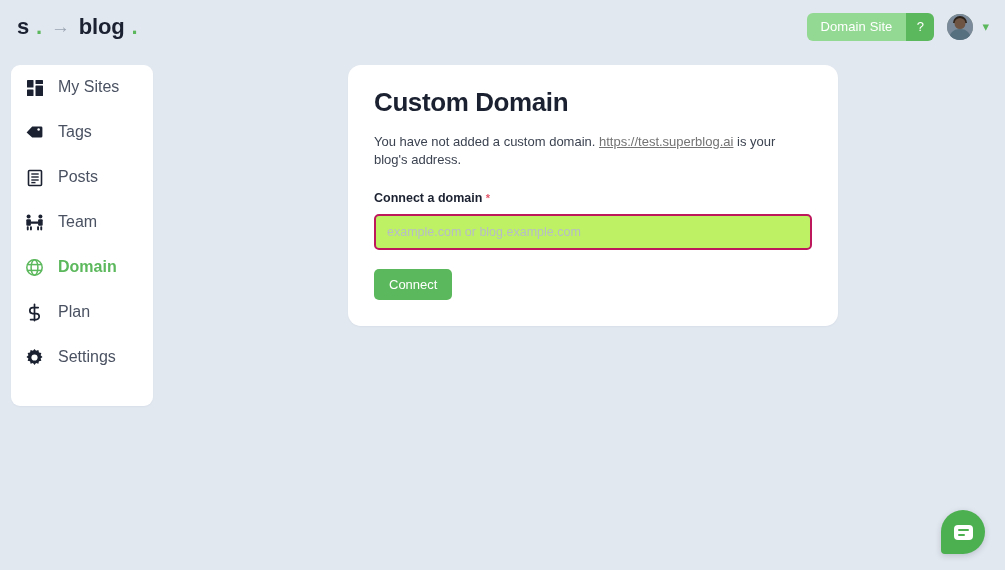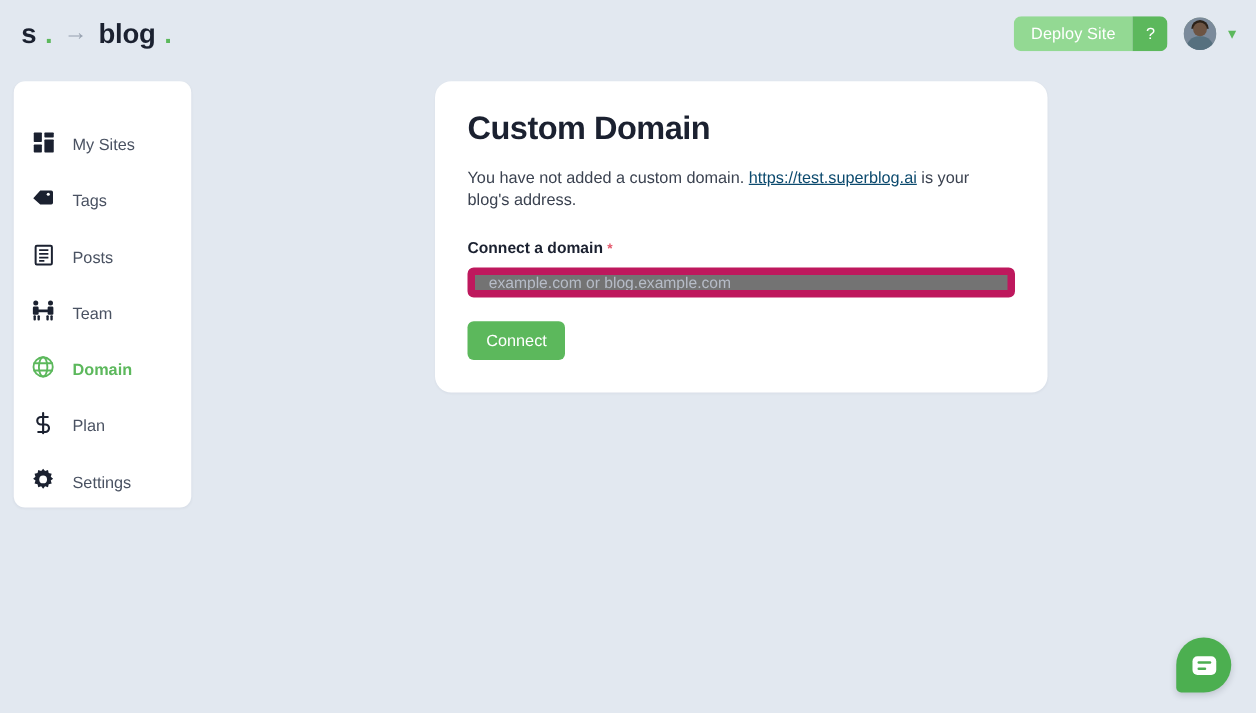--- a/index.html
+++ b/index.html
@@ -141,27 +141,27 @@
   .sidebar {
     width: 142px;
     background: #ffffff;
     border-radius: 9px;
     padding: 13px 0 13px 0;
     flex: none;
     box-shadow: 0 1px 2px rgba(16,24,40,0.04);
   }
   .nav-item {
     display: flex;
-    align-items: flex-end;
+    align-items: flex-start;
     gap: 14px;
     height: 45px;
     padding: 0 12px 0 14px;
     cursor: pointer;
     color: #4a5262;
-    font-size: 13px;
+    font-size: 16px;
   }
   .nav-item.active { color: #5cb85c; font-weight: bold; }
   .nav-icon {
     width: 19px;
     height: 19px;
     flex: none;
     display: flex;
     align-items: center;
     justify-content: center;
     color: #1b2130;
@@ -191,41 +191,41 @@
     margin: 0 0 15px 0;
     letter-spacing: -0.4px;
   }
   .card-desc {
     font-size: 13px;
     color: #3b4250;
     margin: 0 0 22px 0;
     line-height: 1.4;
   }
   .card-desc a {
-    color: #0c4a6e;
+    color: #737373;
   }
   .field-label {
     font-size: 12.5px;
     font-weight: bold;
     color: #1b2130;
     margin-bottom: 9px;
     display: block;
   }
   .req { color: #e3566a; font-size: 11px; }
   .domain-input {
     width: 100%;
-    height: 24px;
-    border: 6px solid #be185d;
+    height: 36px;
+    border: 2px solid #be185d;
     border-radius: 5px;
     padding: 0 11px;
     font-size: 12.5px;
     font-family: "Liberation Sans", sans-serif;
     color: #1b2130;
     outline: none;
-    background: #737373;
+    background: #bef264;
   }
   .domain-input::placeholder { color: #b6bcc7; }
   .connect-btn {
     margin-top: 19px;
     background: #5cb85c;
     color: #ffffff;
     border: none;
     border-radius: 5px;
     font-size: 13px;
     font-family: "Liberation Sans", sans-serif;
@@ -275,21 +275,21 @@
   <div class="brand">
     <span>s</span>
       <span class="dot">.</span>
     <span class="arrow">→</span>
     <span>blog</span>
       <span class="dot">.</span>
   </div>
 
   <div class="topbar-right">
     <div class="deploy-group">
-      <button class="deploy-btn">Deploy Site</button>
+      <button class="deploy-btn">Domain Site</button>
       <button class="help-btn">?</button>
     </div>
     <div class="avatar-wrap">
       <div class="avatar">
         <span class="bg-green"></span>
         <span class="body"></span>
         <span class="hair"></span>
         <span class="face"></span>
       </div>
       <span class="chev">▾</span>

